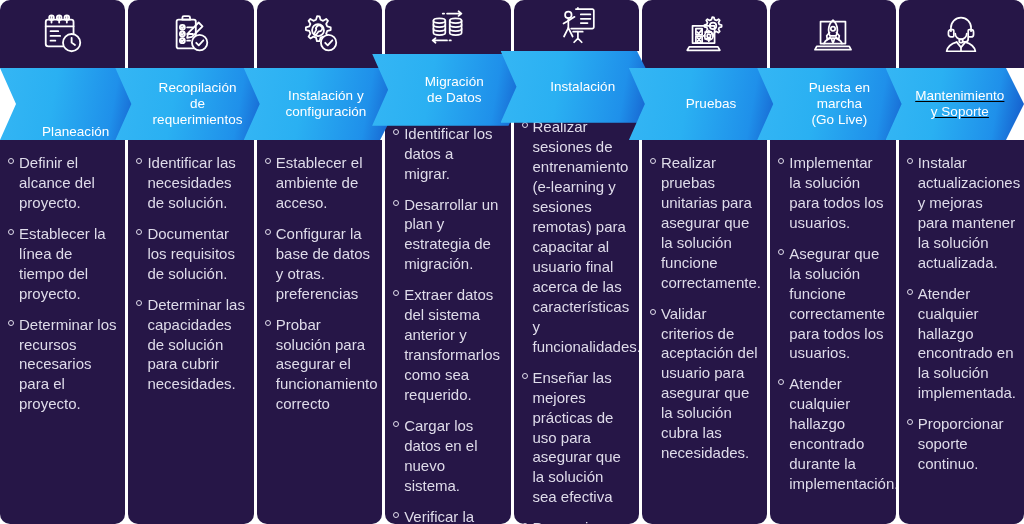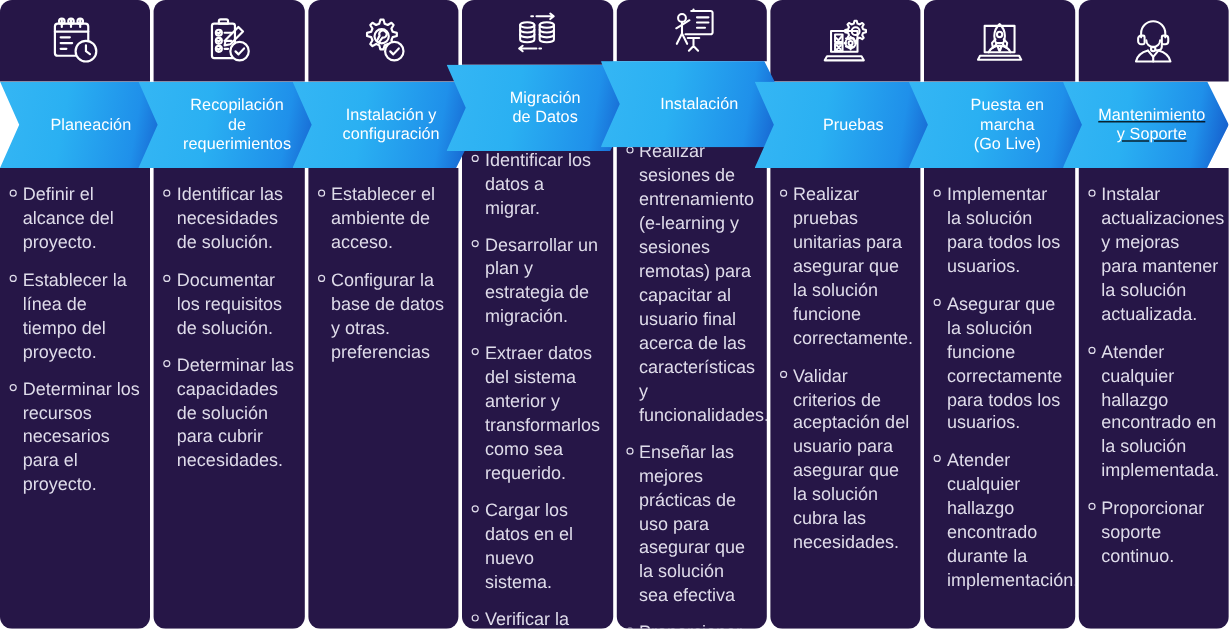--- a/index.html
+++ b/index.html
@@ -73,20 +73,21 @@
     display: flex;
     align-items: center;
     justify-content: center;
   }
 
   
   .column:first-child .arrow {
     left: 0;
     -webkit-clip-path: polygon(0 0, calc(100% - 18px) 0, 100% 50%, calc(100% - 18px) 100%, 0 100%, 16px 50%);
     clip-path: polygon(0 0, calc(100% - 18px) 0, 100% 50%, calc(100% - 18px) 100%, 0 100%, 16px 50%);
+    align-items: flex-end;
   }
   .column:last-child .arrow {
     right: 0;
     text-decoration: underline;
   }
 
   .arrow-label {
     color: #ffffff;
     font-size: 13.5px;
     line-height: 1.18;
@@ -219,20 +220,21 @@
       <div class="arrow-wrap">
         <div class="arrow">
           <span class="arrow-label">Instalación y
 configuración</span>
         </div>
       </div>
       <div class="body-card">
         <ul class="bullets">
           <li class="bullet">Establecer el ambiente de acceso.</li>
           <li class="bullet">Configurar la base de datos y otras. preferencias</li>
+          <li class="bullet">Probar solución para asegurar el funcionamiento correcto</li>
         </ul>
       </div>
     </div>
 
     <div class="column">
       <div class="icon-card">
         <span>
           <svg viewBox="0 0 48 48" fill="none" stroke="#ffffff" stroke-width="1.8" stroke-linecap="round" stroke-linejoin="round">
             <path d="M23 10h13M38 10l-3-2.4M38 10l-3 2.4M18.5 10h1.5"></path>
             <path d="M10 38h13M8 38l3-2.4M8 38l3 2.4M25.5 38h1.5"></path>

